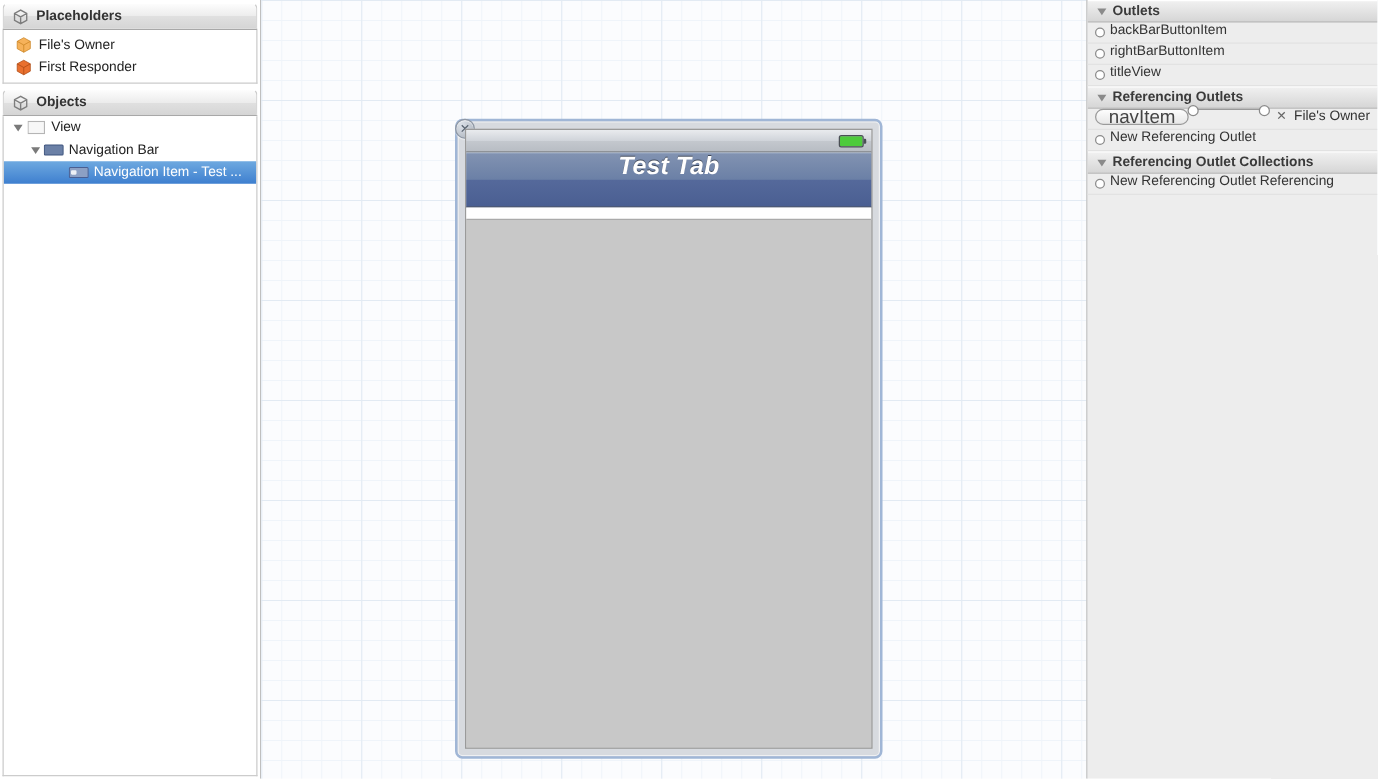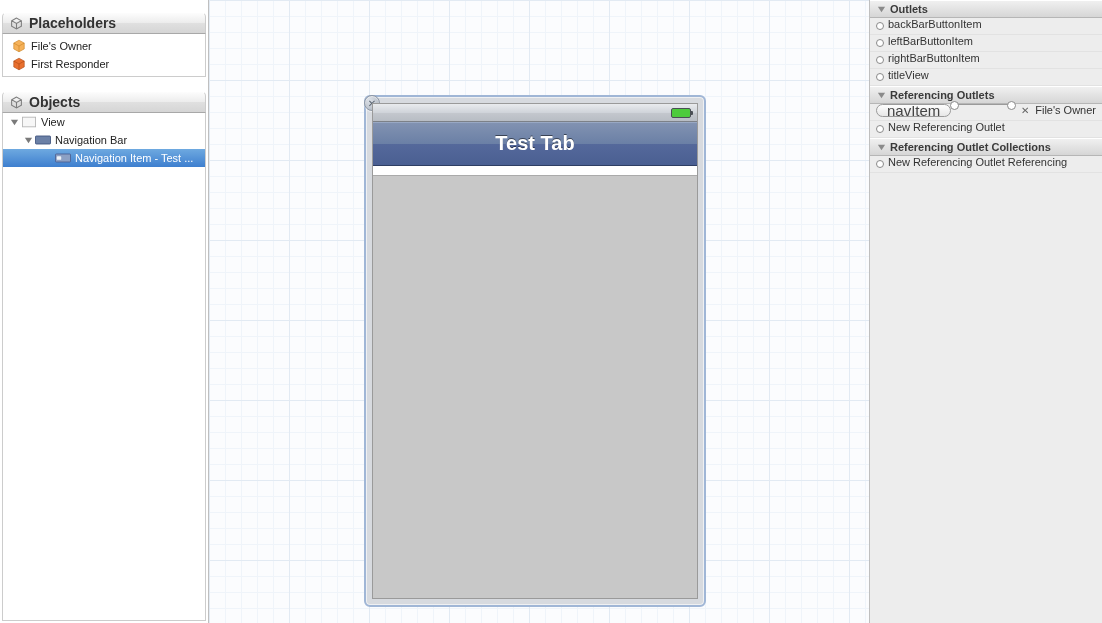--- a/index.html
+++ b/index.html
@@ -22,29 +22,29 @@
     border-right: 1px solid #bfbfbf;
     display: flex;
     flex-direction: column;
   }
   .section-header {
     display: flex;
     align-items: center;
     height: 22px;
     padding: 0 6px;
     font-weight: bold;
-    font-size: 14px;
+    font-size: 11px;
     color: #333;
     background: linear-gradient(to bottom,#fdfdfd 0%,#ececec 50%,#e0e0e0 51%,#d5d5d5 100%);
     border-top: 1px solid #fff;
     border-bottom: 1px solid #a8a8a8;
     border-left: 1px solid #ccc;
     border-right: 1px solid #ccc;
     border-radius: 5px 5px 0 0;
-    margin: 12px 2px 0 2px;
+    margin: 2px 2px 0 2px;
   }
   .section-header .cube {
     width: 14px; height: 14px; margin-right: 6px;
     display:inline-flex; align-items:center; justify-content:center;
   }
   .items-area {
     background: #fff;
     border: 1px solid #ccc;
     border-top: none;
     margin: 0 2px 2px 2px;
@@ -155,22 +155,23 @@
     background: linear-gradient(to right,#4dcb3c 0%,#4dcb3c 100%);
   }
   .battery::after {
     content:""; position:absolute; right:-3px; top:2px; width:2px; height:4px; background:#4a4f55; border-radius:0 1px 1px 0;
   }
   .nav-bar {
     height: 44px;
     background: linear-gradient(to bottom,#a7b6cf 0%,#8192b1 3%,#6b80a6 50%,#55699b 51%,#4a5f92 100%);
     border-bottom: 1px solid #2e3e63;
     display:flex;
-    align-items:center;
+    align-items:flex-start;
     justify-content:center;
+    font-style:italic;
   }
   .nav-bar-title {
     color:#fff;
     font-size: 20px;
     font-weight: bold;
     text-shadow: 0 -1px 0 rgba(0,0,0,.5);
   }
   .under-nav {
     height: 10px;
     background: #fff;
@@ -367,24 +368,20 @@
         </svg>
     </span>
     <span>Outlets</span>
   </div>
   <div class="insp-row">
     <span class="port"></span>
     <span>backBarButtonItem</span>
   </div>
   <div class="insp-row">
     <span class="port"></span>
-    <span>leftBarButtonItem</span>
-  </div>
-  <div class="insp-row">
-    <span class="port"></span>
     <span>rightBarButtonItem</span>
   </div>
   <div class="insp-row">
     <span class="port"></span>
     <span>titleView</span>
   </div>
 
   <div class="insp-header">
     <span class="tri">
       <svg width="9" height="9" viewBox="0 0 10 10">

